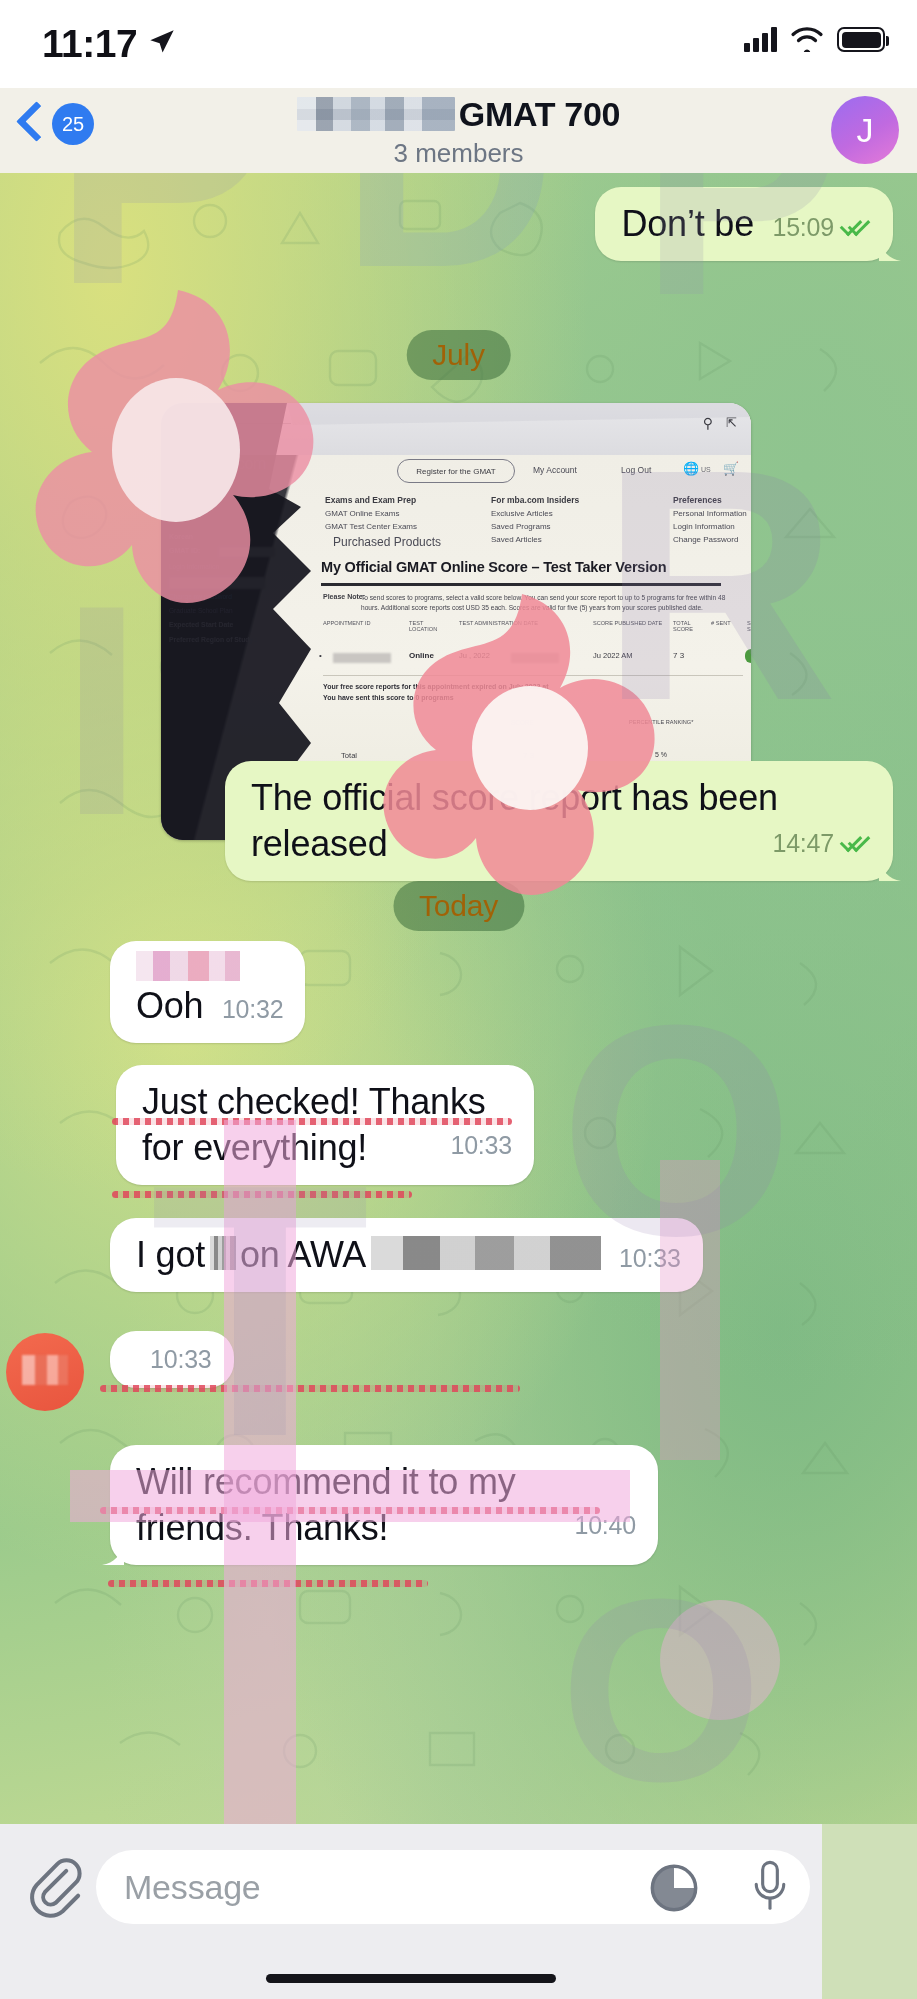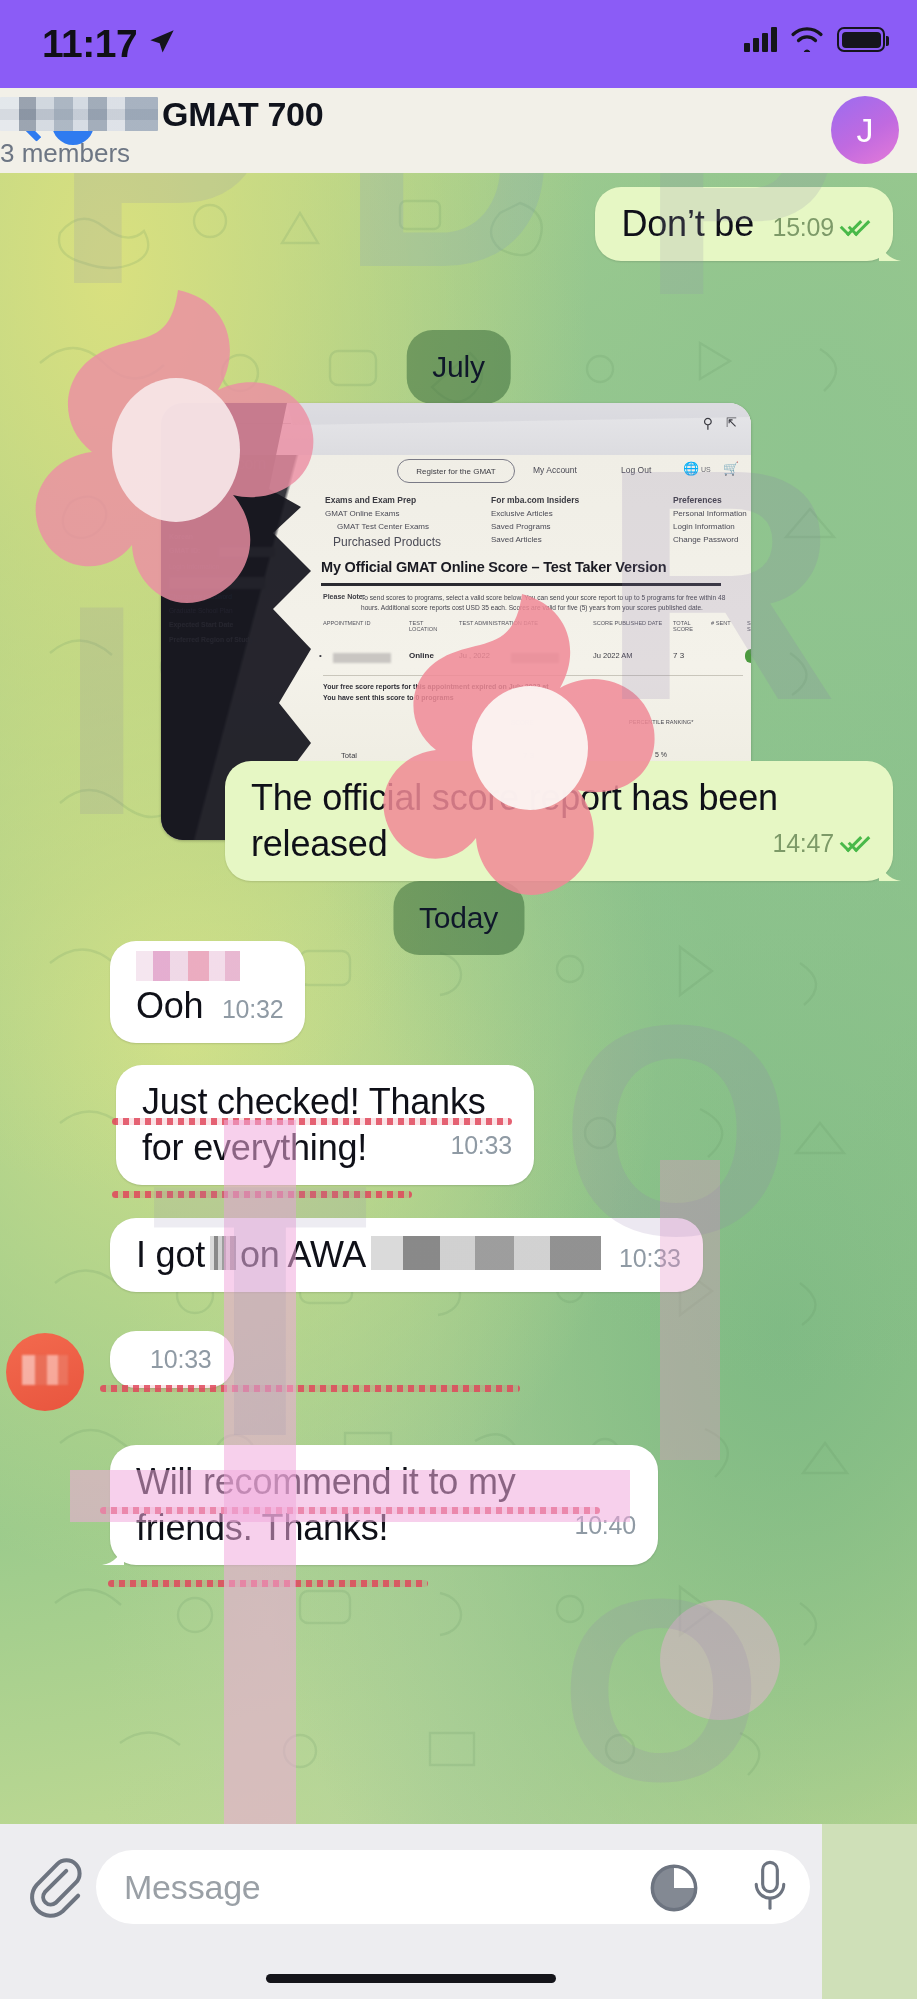--- a/index.html
+++ b/index.html
@@ -17,21 +17,21 @@
     overflow: hidden;
     background: #cfe0b8;
   }
 
   
   .statusbar {
     position: absolute;
     left: 0; top: 0;
     width: 917px; height: 88px;
     z-index: 30;
-    background: #8b5cf6;
+    background: #ffffff;
   }
   .sb-time {
     position: absolute;
     left: 42px; top: 22px;
     font-size: 39px;
     font-weight: 600;
     color: #101016;
     letter-spacing: -0.5px;
   }
   .sb-loc {
@@ -94,21 +94,21 @@
     background: #2f7bf0;
     color: #ffffff;
     font-size: 20px;
     display:flex; align-items:center; justify-content:center;
     padding: 0 10px; box-sizing: border-box;
     font-weight: 400;
   }
   .nav-center {
     position: absolute;
     left: 0; right: 0; top: 4px;
-    text-align: left;
+    text-align: center;
     pointer-events: none;
   }
   .nav-title {
     font-size: 34px;
     font-weight: 700;
     color: #10131c;
     letter-spacing: -0.3px;
     line-height: 44px;
     display: inline-flex;
     align-items: center;
@@ -248,24 +248,24 @@
   }
   .ticks::before{ left:0 }
   .ticks::after{ left:8px }
 
   
   .datepill {
     position: absolute;
     left: 50%;
     transform: translateX(-50%);
     background: rgba(60,110,60,.55);
-    color: #0f172a;
+    color: #a16207;
     font-size: 30px;
     font-weight: 500;
-    padding: 20px 26px;
+    padding: 8px 26px;
     border-radius: 26px;
     letter-spacing: -0.2px;
   }
 
   
   .sender-redact {
     display: block;
     width: 104px; height: 30px;
     margin-bottom: 2px;
     background-color: #e9c8dd;
@@ -503,21 +503,21 @@
         <div class="ph" style="left:42px; top:52px; font-size:16px; color:#8e8e96; letter-spacing:-.4px;">mba.com</div>
         <div class="ph-pill" style="left:236px; top:56px; width:116px; height:22px; font-size:8px;">Register for the GMAT</div>
         <div class="ph ph-link" style="left:372px; top:62px; font-size:8.5px;">My Account</div>
         <div class="ph ph-link" style="left:460px; top:62px; font-size:8.5px;">Log Out</div>
         <div class="ph" style="left:522px; top:58px; font-size:13px;">🌐</div>
         <div class="ph" style="left:540px; top:63px; font-size:7px; color:#6c6c76;">US</div>
         <div class="ph" style="left:562px; top:58px; font-size:13px;">🛒</div>
 
         <div class="ph ph-head" style="left:164px; top:92px; font-size:8.5px;">Exams and Exam Prep</div>
         <div class="ph ph-link" style="left:164px; top:106px; font-size:8px;">GMAT Online Exams</div>
-        <div class="ph ph-link" style="left:164px; top:119px; font-size:8px;margin-left:12px;">GMAT Test Center Exams</div>
+        <div class="ph ph-link" style="left:164px; top:119px; font-size:8px;">GMAT Test Center Exams</div>
         <div class="ph ph-link" style="left:164px; top:132px; font-size:12px;margin-left:8px;">Purchased Products</div>
 
         <div class="ph ph-head" style="left:330px; top:92px; font-size:8.5px;">For mba.com Insiders</div>
         <div class="ph ph-link" style="left:330px; top:106px; font-size:8px;">Exclusive Articles</div>
         <div class="ph ph-link" style="left:330px; top:119px; font-size:8px;">Saved Programs</div>
         <div class="ph ph-link" style="left:330px; top:132px; font-size:8px;">Saved Articles</div>
 
         <div class="ph ph-head" style="left:512px; top:92px; font-size:8.5px;">Preferences</div>
         <div class="ph ph-link" style="left:512px; top:106px; font-size:8px;">Personal Information</div>
         <div class="ph ph-link" style="left:512px; top:119px; font-size:8px;">Login Information</div>

